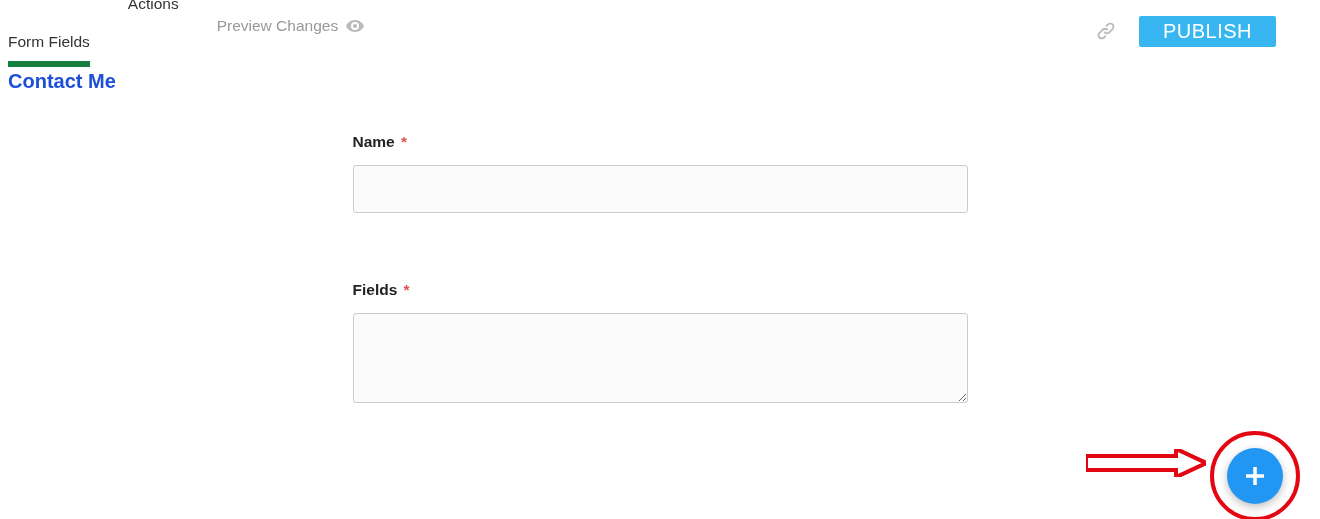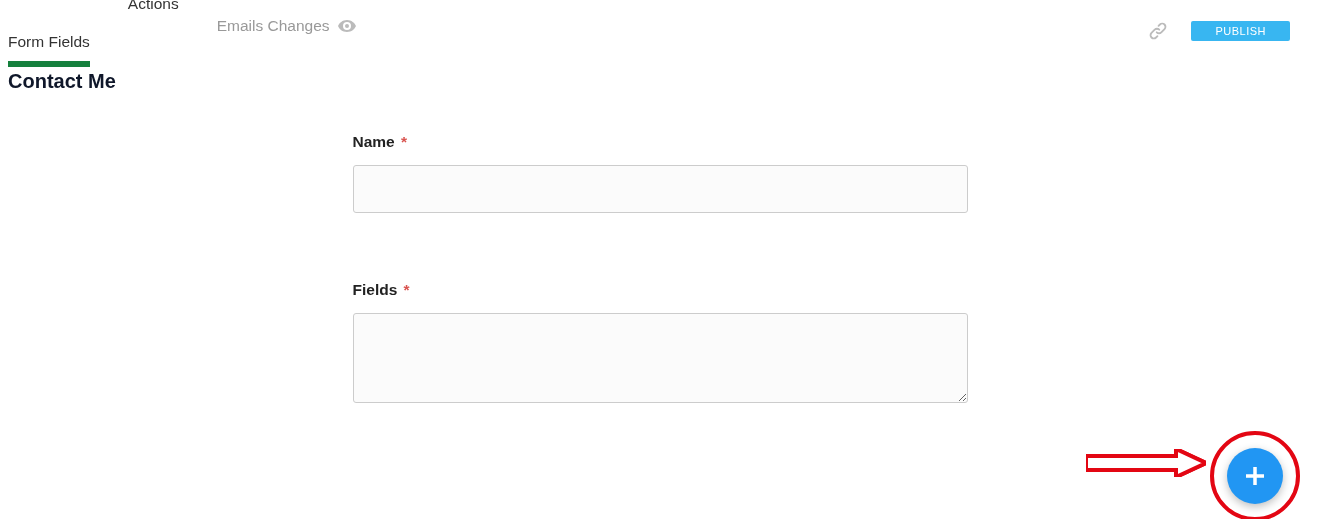--- a/index.html
+++ b/index.html
@@ -46,30 +46,30 @@
       cursor: pointer;
       display: flex;
       align-items: center;
       justify-content: center;
     }
     .publish-btn {
       background: #38B6F1;
       color: #fff;
       border: none;
       padding: 4px 24px;
-      font-size: 11px;
+      font-size: 20px;
       letter-spacing: 0.5px;
       border-radius: 2px;
       cursor: pointer;
-      margin-right: 22px;
+      margin-right: 36px;
     }
     .form-title {
       font-size: 20px;
       font-weight: 700;
-      color: #0f172a;
+      color: #1d4ed8;
       margin: 22px 0 0 8px;
     }
     .form-area {
       margin: 40px auto 0 auto;
       width: 615px;
     }
     .field {
       margin-bottom: 68px;
     }
     .field-label {
@@ -152,21 +152,21 @@
     .eye-icon svg { display: block; }
   </style>
 </head>
 <body>
 
 <div class="topbar">
   <div class="tabs">
     <div class="tab active">Form Fields</div>
     <div class="tab">Actions</div>
     <div class="tab muted">
-      <span>Emails Changes</span>
+      <span>Preview Changes</span>
       <span class="eye-icon">
         <svg width="18" height="12" viewBox="0 0 18 12">
           <path d="M9 0C4.5 0 1.2 3 0 6c1.2 3 4.5 6 9 6s7.8-3 9-6c-1.2-3-4.5-6-9-6zm0 10a4 4 0 110-8 4 4 0 010 8z" fill="#bbb"></path>
           <circle cx="9" cy="6" r="2" fill="#bbb"></circle>
         </svg>
       </span>
     </div>
   </div>
   <div class="spacer"></div>
   <div class="link-icon">

